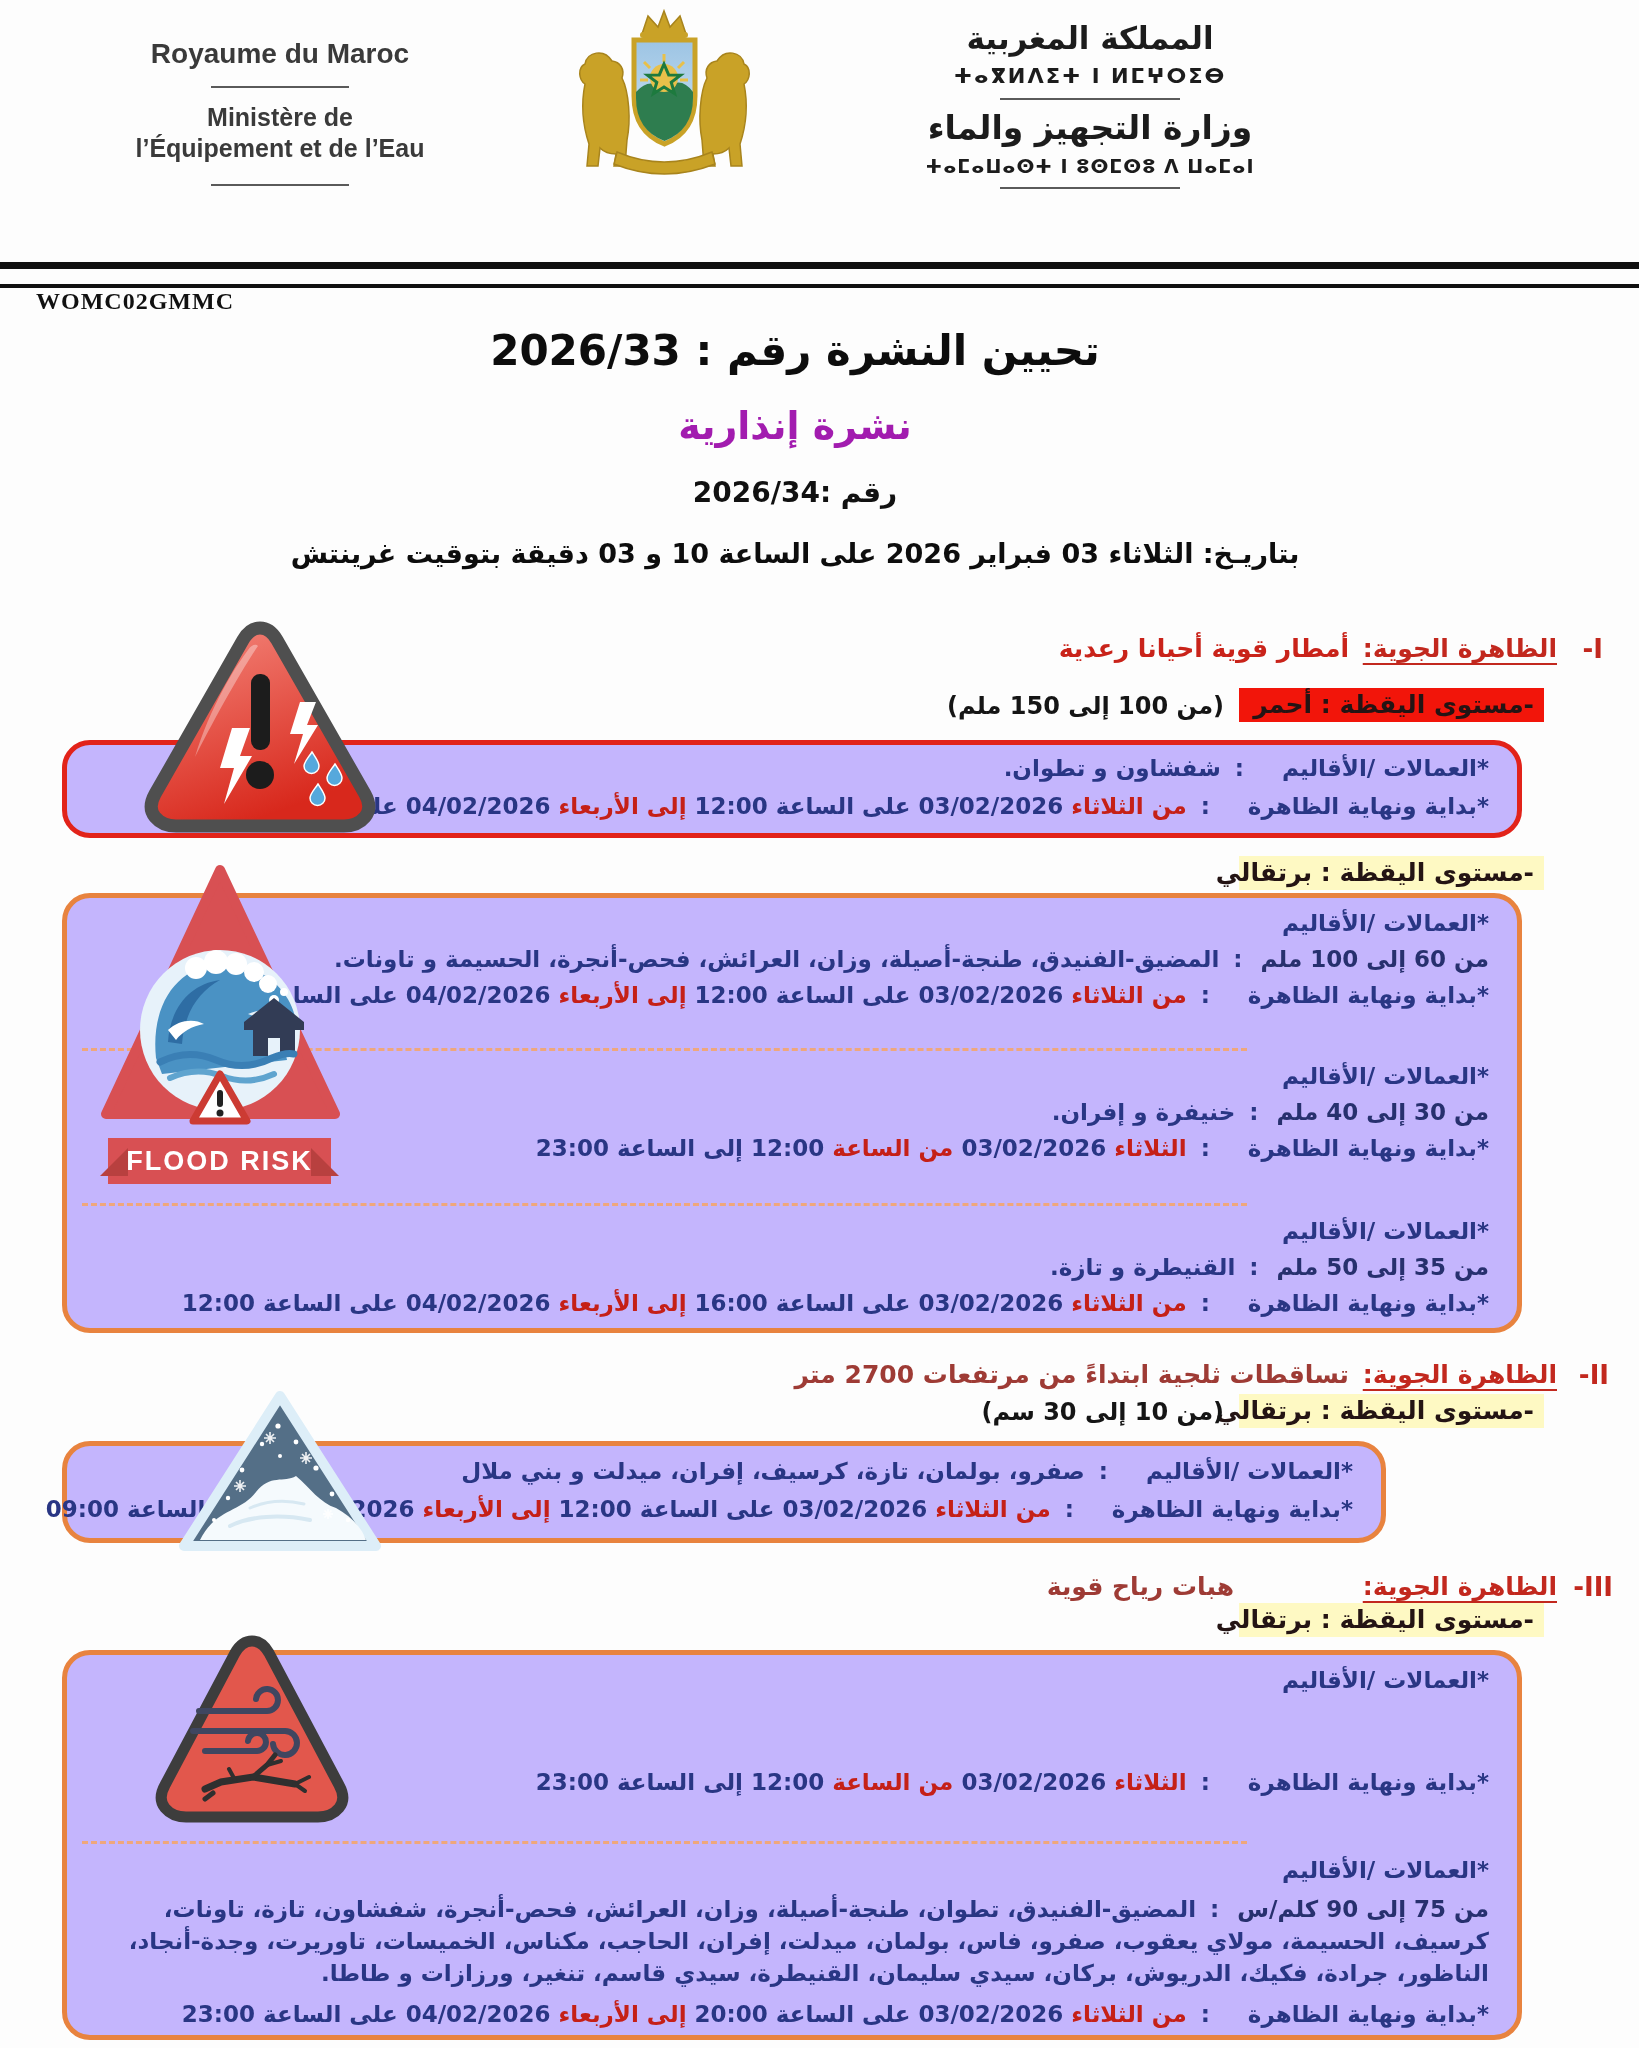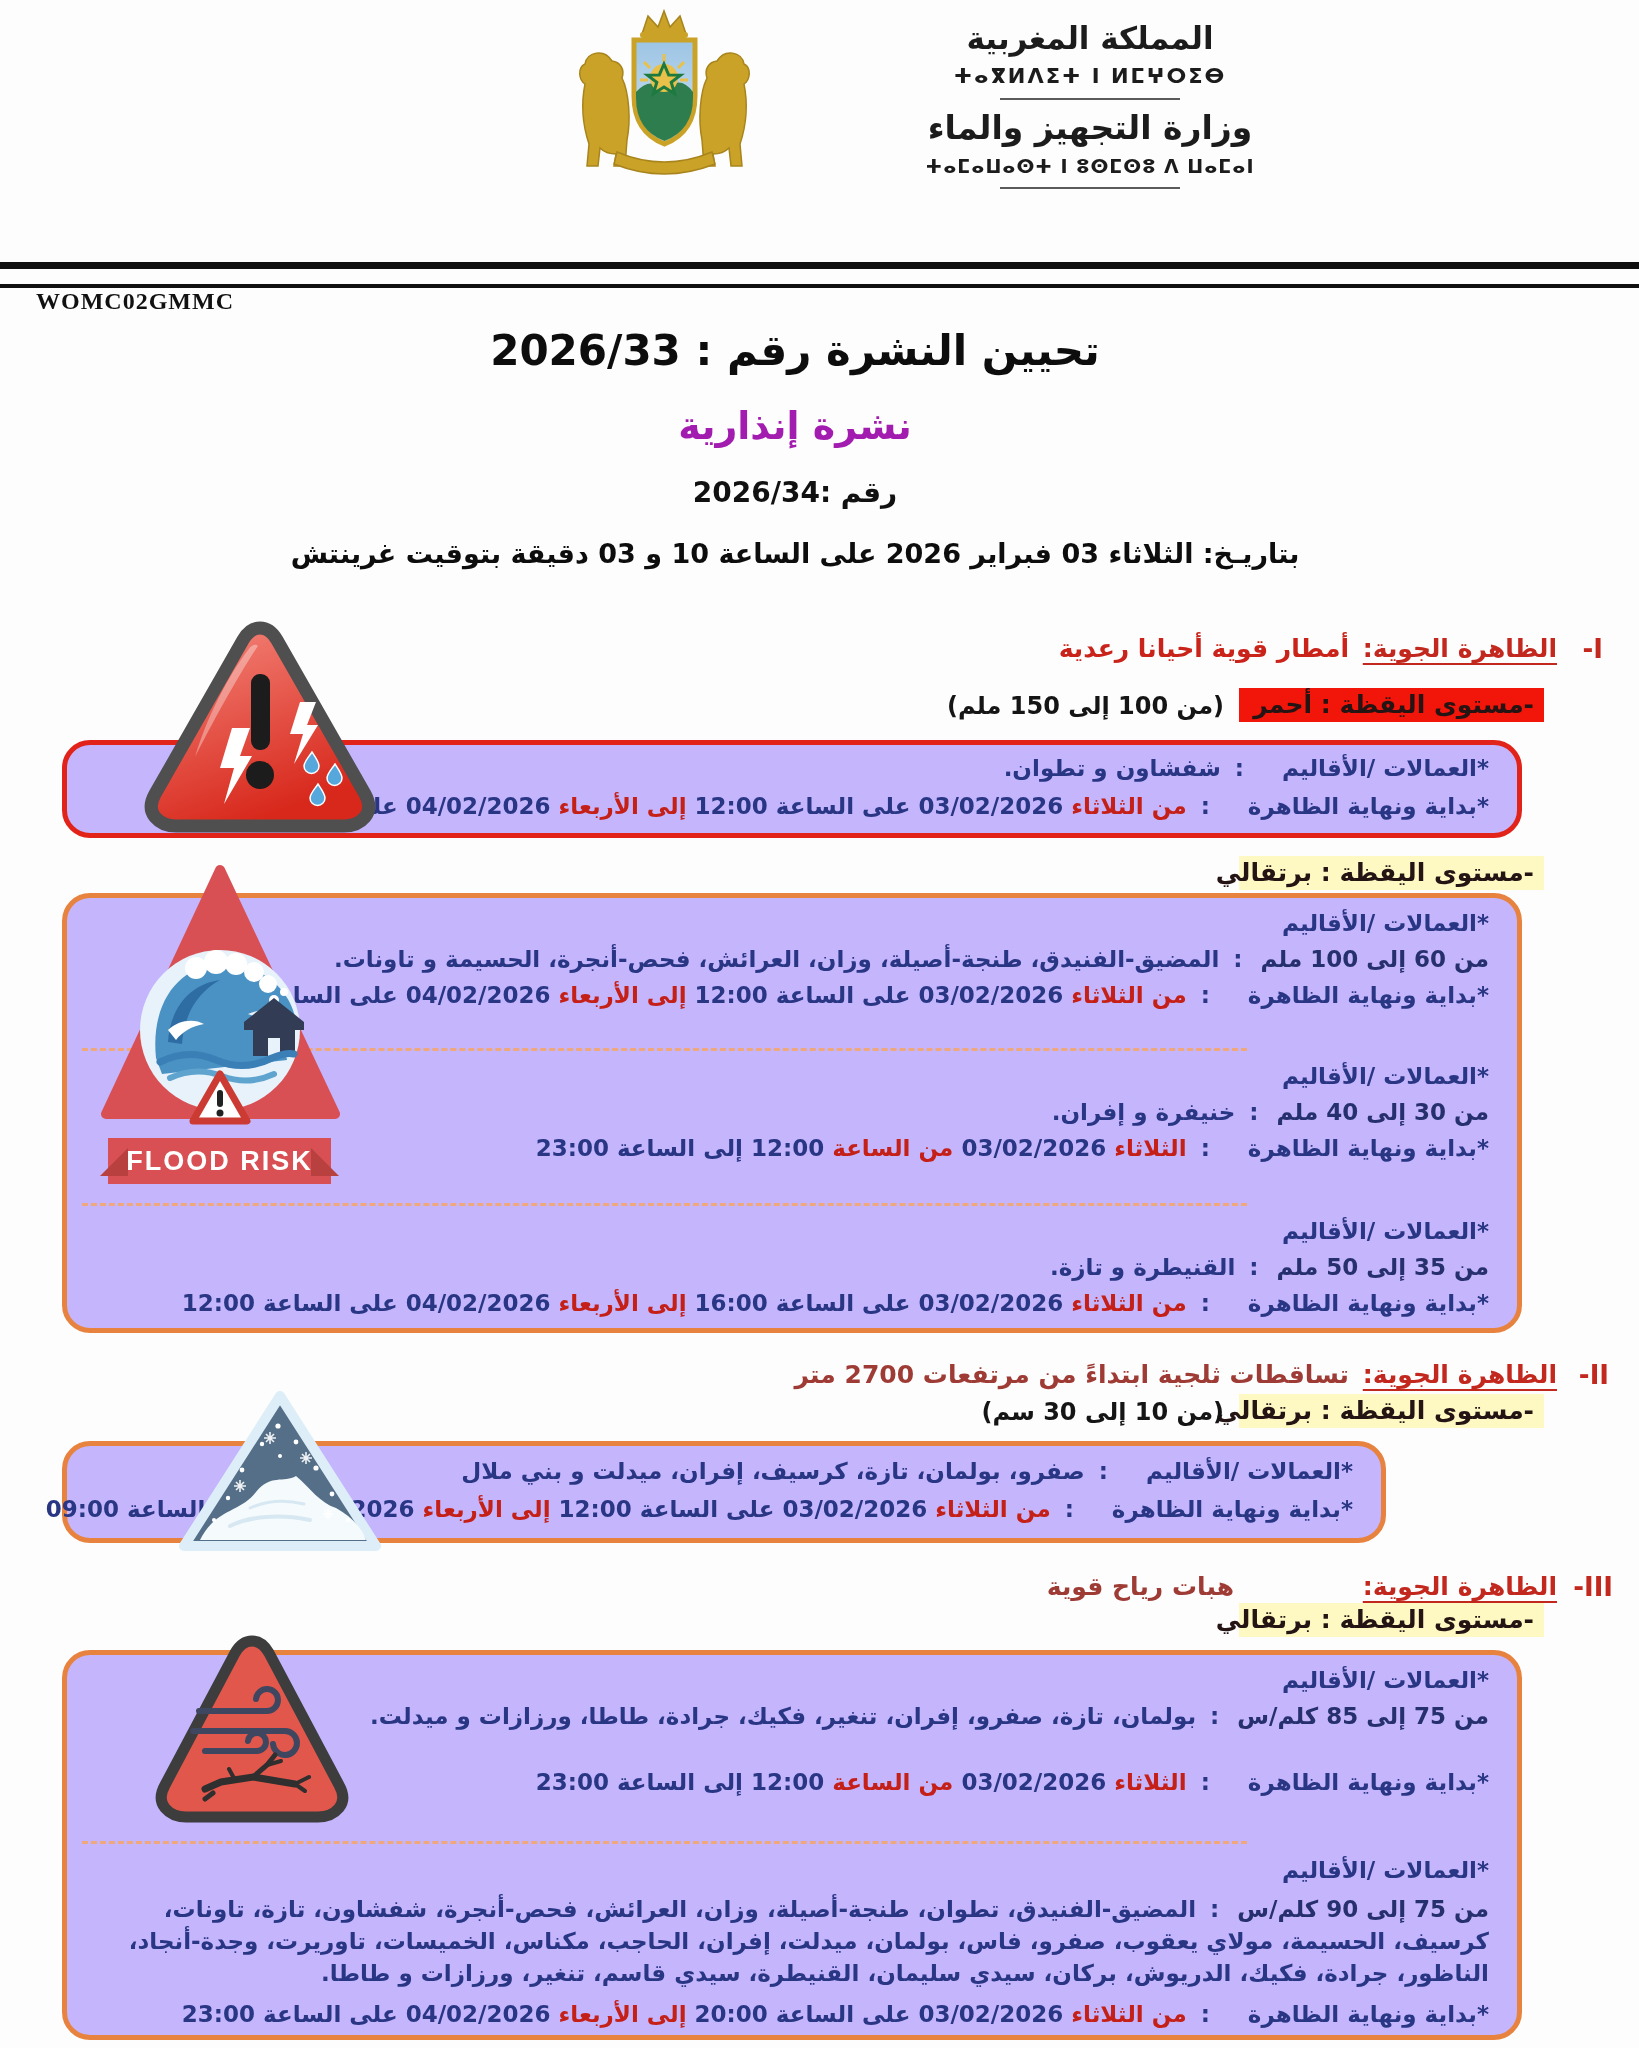--- a/index.html
+++ b/index.html
@@ -72,20 +72,27 @@
   .flood-banner::before{content:"";position:absolute;left:-8px;top:10px;border:14px solid #b8403f;
                 border-left-color:transparent;border-top-color:transparent;z-index:-1;}
   .flood-banner::after{content:"";position:absolute;right:-8px;top:10px;border:14px solid #b8403f;
                 border-right-color:transparent;border-top-color:transparent;z-index:-1;}
 </style>
 </head>
 <body>
 
 <div class="page">
 
+  <div class="hdr-left lat">
+    <div class="hl-country">Royaume du Maroc</div>
+    <div class="hl-rule"></div>
+    <div class="hl-min">Ministère de</div>
+    <div class="hl-min">l’Équipement et de l’Eau</div>
+    <div class="hl-rule" style="margin-top:20px;"></div>
+  </div>
 
   <div class="emblem">
     <svg viewBox="0 0 185 180" xmlns="http://www.w3.org/2000/svg">
       <defs>
         <linearGradient id="sky" x1="0" y1="0" x2="0" y2="1">
           <stop offset="0" stop-color="#9cc4e4"></stop>
             <stop offset="1" stop-color="#cfe4f2"></stop>
         </linearGradient>
       </defs>
 
@@ -289,23 +296,20 @@
   <div class="sec-marker" style="top:1572px;right:26px;">-III</div>
   <div class="phen-label" style="top:1572px;right:82px;">الظاهرة الجوية:</div>
   <div class="phen-val phen-dark" style="top:1572px;right:405px;">هبات رياح قوية</div>
 
   <div class="vig-bar bar-orange" style="top:1603px;right:95px;width:305px;">-مستوى اليقظة : برتقالي</div>
 
   <div class="alert-box box-orange" style="left:62px;top:1650px;width:1460px;height:390px;">
     <div class="bline" style="top:12px;right:28px;">
       <span class="nlabel">*العمالات /الأقاليم</span>
     </div>
-    <div class="bline" style="top:48px;right:28px;">
-      <span class="namt">من 75 إلى 85 كلم/س</span><span class="ncolon">:</span><span class="nval">بولمان، تازة، صفرو، إفران، تنغير، فكيك، جرادة، طاطا، ورزازات و ميدلت.</span>
-    </div>
     <div class="bline" style="top:114px;right:28px;">
       <span class="nlabel">*بداية ونهاية الظاهرة</span><span class="ncolon">:</span><span><span class="seg-red">الثلاثاء </span><span class="seg-navy">03/02/2026 </span><span class="seg-red">من الساعة </span><span class="seg-navy">12:00 إلى الساعة 23:00</span></span>
     </div>
 
     <div class="dash-sep" style="top:186px;left:15px;width:1165px;"></div>
 
     <div class="bline" style="top:202px;right:28px;">
       <span class="nlabel">*العمالات /الأقاليم</span>
     </div>
     <div class="bpara" style="top:238px;right:28px;width:1400px;">

